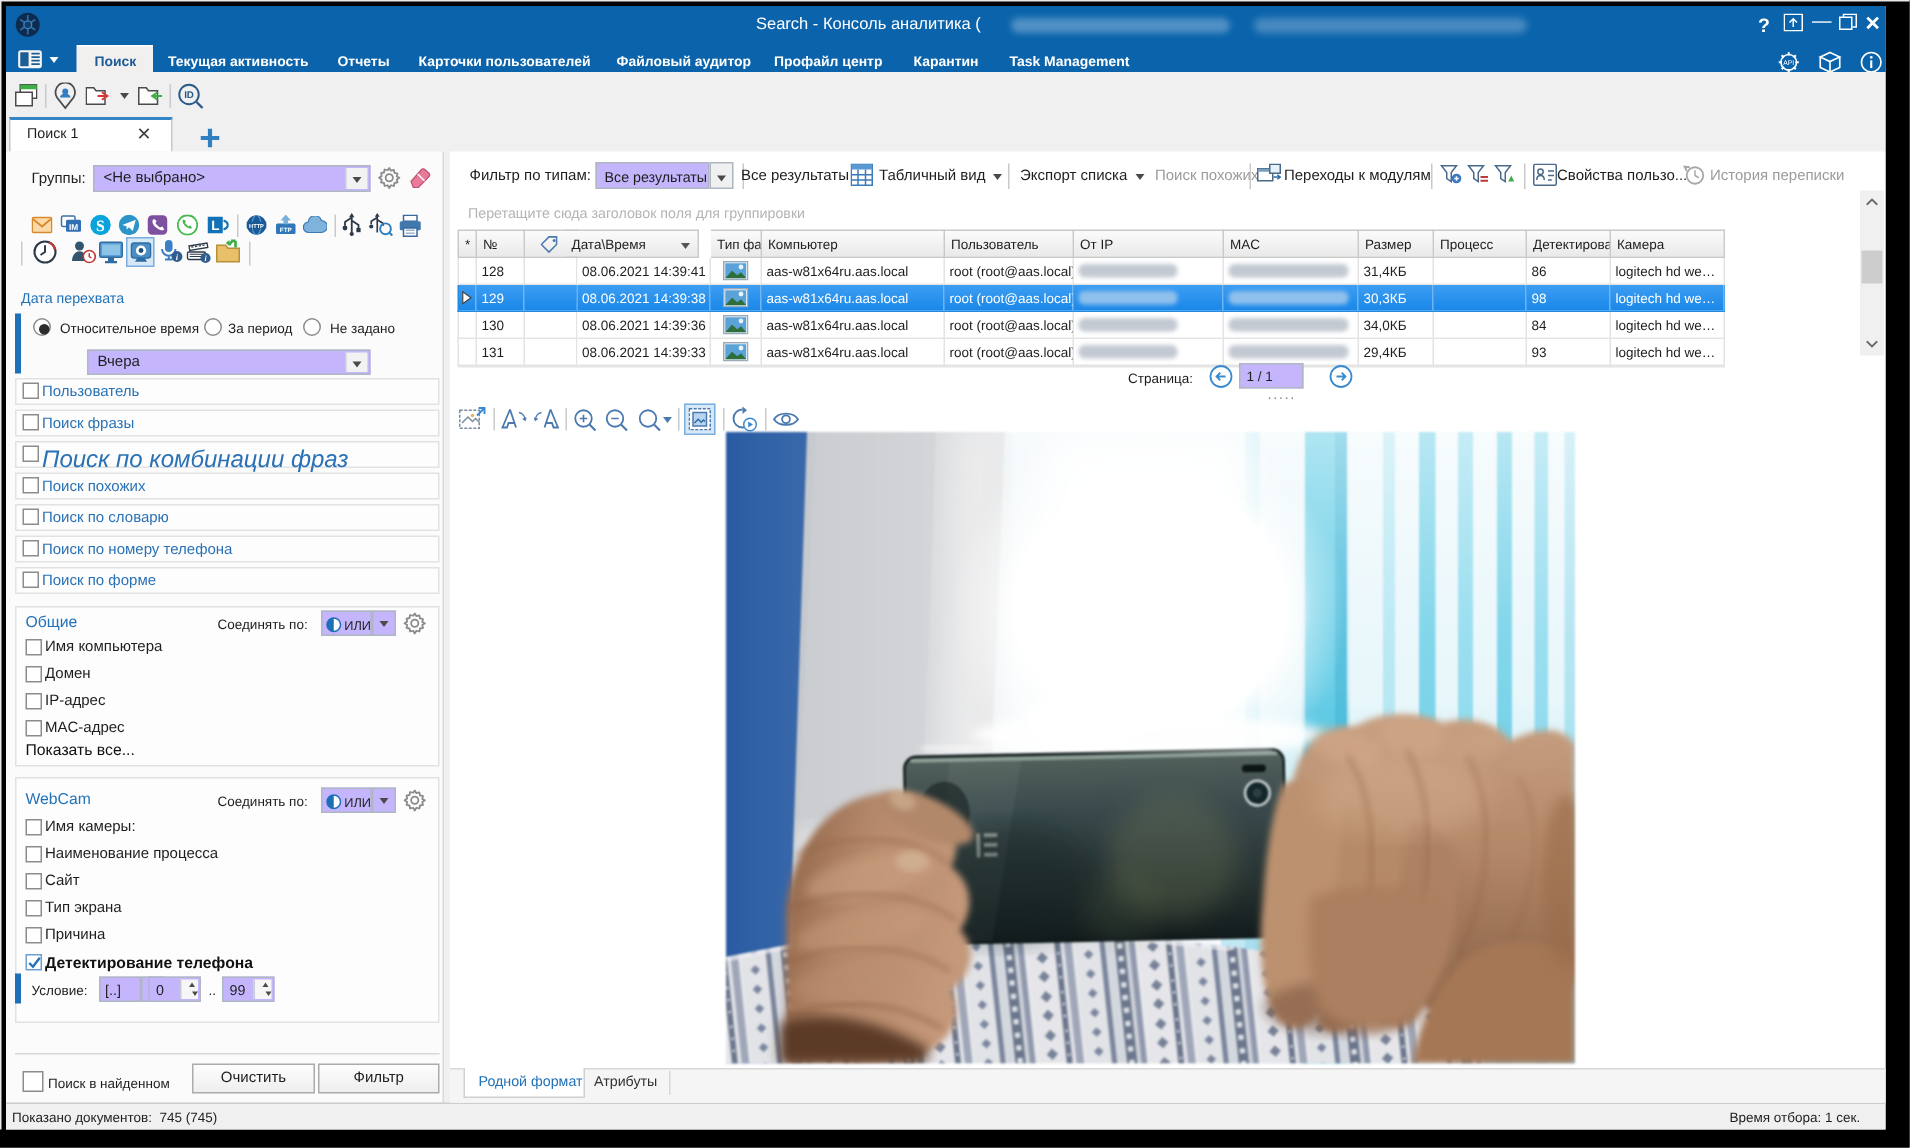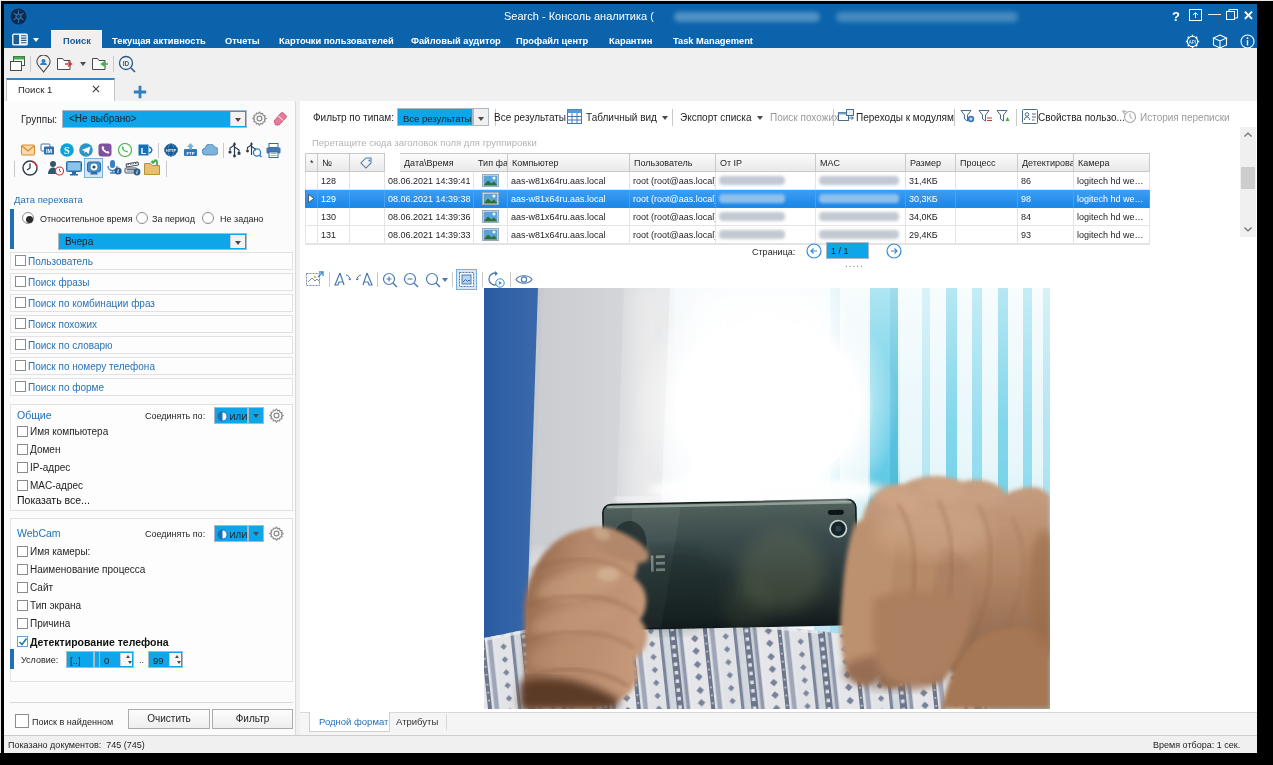--- a/index.html
+++ b/index.html
@@ -9,21 +9,21 @@
 #frame { position:absolute; left:4px; top:4px; width:1253px; height:749px; background:#f0f0f0; }
 .t11 { font-size:10px; color:#1e1e1e; white-space:nowrap; }
 .t12 { font-size:10px; color:#1e1e1e; white-space:nowrap;text-align:right; }
 .t9  { font-size:9px; color:#1e1e1e; white-space:nowrap; }
 .abs { white-space:nowrap; }
 .blue { color:#2a72b5; }
 .gray { color:#9b9b9b; }
 .vsep { position:absolute; width:1px; background:#c9c9c9; }
 .cb { position:absolute; width:11px; height:11px; border:1px solid #8c8c8c; background:#fff; }
 .box { position:absolute; background:#fdfdfd; border:1px solid #e2e2e2; }
-.dd { position:absolute; background:#0ea5e9; border:1px solid #aeb7c2; }
+.dd { position:absolute; background:#c4b5fd; border:1px solid #aeb7c2; }
 .ddbtn { position:absolute; right:1px; top:1px; bottom:1px; width:15px; background:#f2f2f2; border-left:1px solid #c7cdd4; }
 .caret { position:absolute; width:0; height:0; border-left:3px solid transparent; border-right:3px solid transparent; border-top:4px solid #4a4a4a; }
 .btn { position:absolute; background:linear-gradient(#fdfdfd,#eeeeee); border:1px solid #ababab; font-size:12px; color:#1e1e1e; text-align:center; }
 </style>
 </head>
 <body>
 <div id="frame"></div>
 <div class="abs" style="left:0;top:0;width:1273px;height:1px;background:#e8e8e8;"></div>
 <div class="abs" style="left:0;top:0;width:1px;height:753px;background:#e8e8e8;"></div>
 
@@ -273,21 +273,21 @@
 </div>
 
 <div class="box" style="left:10px;top:252px;width:283px;height:18px;"></div>
 <div class="cb" style="left:15px;top:255px;"></div>
 <div class="abs blue" style="left:28px;top:256px;font-size:10px;">Пользователь</div>
 <div class="box" style="left:10px;top:273px;width:283px;height:18px;"></div>
 <div class="cb" style="left:15px;top:276px;"></div>
 <div class="abs blue" style="left:28px;top:277px;font-size:10px;">Поиск фразы</div>
 <div class="box" style="left:10px;top:294px;width:283px;height:18px;"></div>
 <div class="cb" style="left:15px;top:297px;"></div>
-<div class="abs blue" style="left:28px;top:298px;font-size:10px;">Поиск по комбинации фраз</div>
+<div class="abs blue" style="left:28px;top:298px;font-size:16px;font-style:italic;">Поиск по комбинации фраз</div>
 <div class="box" style="left:10px;top:315px;width:283px;height:18px;"></div>
 <div class="cb" style="left:15px;top:318px;"></div>
 <div class="abs blue" style="left:28px;top:319px;font-size:10px;">Поиск похожих</div>
 <div class="box" style="left:10px;top:336px;width:283px;height:18px;"></div>
 <div class="cb" style="left:15px;top:339px;"></div>
 <div class="abs blue" style="left:28px;top:340px;font-size:10px;">Поиск по словарю</div>
 <div class="box" style="left:10px;top:357px;width:283px;height:18px;"></div>
 <div class="cb" style="left:15px;top:360px;"></div>
 <div class="abs blue" style="left:28px;top:361px;font-size:10px;">Поиск по номеру телефона</div>
 <div class="box" style="left:10px;top:378px;width:283px;height:18px;"></div>
@@ -454,21 +454,21 @@
 .blur2 { position:absolute; top:4px; left:3px; height:9px; border-radius:4px; background:#8fc0ec; filter:blur(1.5px); }
 </style>
 <div class="gh" style="left:305px;width:13px;border-left:1px solid #c9c9c9;">*</div>
 <div class="gh" style="left:318px;width:32px;">№</div>
 <div class="gh" style="left:350px;width:35px;">
   <svg style="position:absolute;left:10px;top:3px;" width="13" height="12" viewBox="0 0 13 12">
       <path d="M1 6.5 L6.5 1 H12 V6.5 L6.5 12 0.8 6.3z" fill="none" stroke="#4a7ab0" stroke-width="1.1" transform="scale(0.92)"></path>
       <circle cx="9.4" cy="3.4" r="1" fill="#4a7ab0"></circle>
     </svg>
 </div>
-<div class="gh" style="left:400px;width:89px;">Дата\Время
+<div class="gh" style="left:377px;width:89px;">Дата\Время
   <div class="caret" style="right:5px;top:8px;border-top-color:#555;"></div>
 </div>
 <div class="gh" style="left:474px;width:34px;">Тип фа</div>
 <div class="gh" style="left:508px;width:122px;">Компьютер</div>
 <div class="gh" style="left:630px;width:86px;">Пользователь</div>
 <div class="gh" style="left:716px;width:100px;">От IP</div>
 <div class="gh" style="left:816px;width:90px;">MAC</div>
 <div class="gh" style="left:906px;width:50px;">Размер</div>
 <div class="gh" style="left:956px;width:62px;">Процесс</div>
 <div class="gh" style="left:1018px;width:56px;">Детектирована</div>

